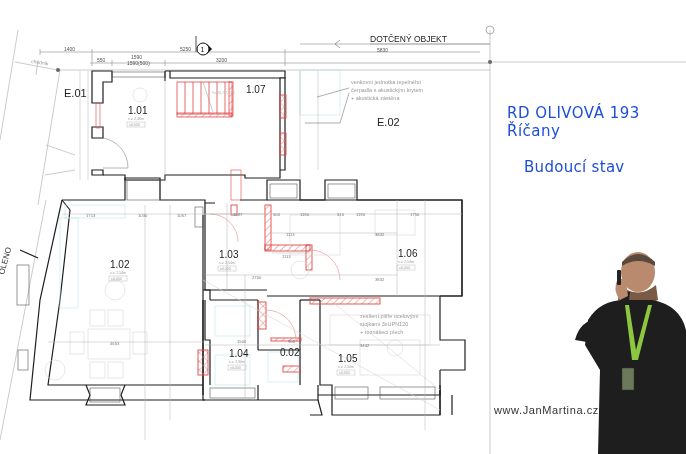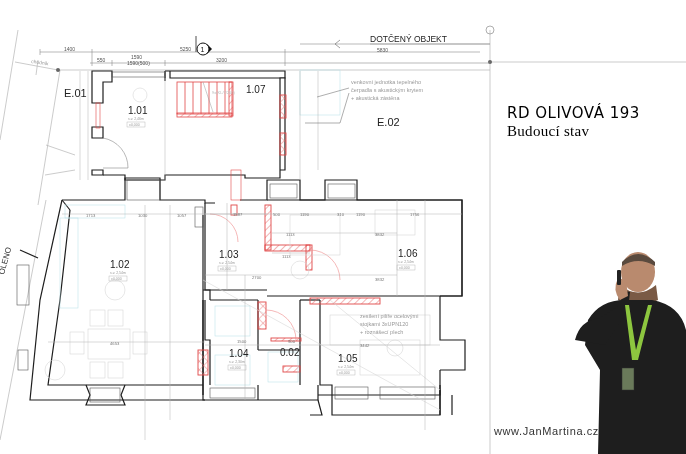--- a/index.html
+++ b/index.html
@@ -1,24 +1,24 @@
 <!DOCTYPE html>
 <html><head>
 <meta charset="utf-8">
 <style>
   html, body { margin:0; padding:0; background:#ffffff; }
   body { width:686px; height:454px; position:relative; overflow:hidden; font-family:"DejaVu Sans", sans-serif; }
   #plan { position:absolute; left:0; top:0; width:686px; height:454px; }
-  .title-block { position:absolute; left:507px; top:104px; color:#000000; }
+  .title-block { position:absolute; left:507px; top:104px; color:#1d4ed8; }
   .t-project { font-size:15px; letter-spacing:0.5px; line-height:18px; margin:0; font-weight:normal; }
   .t-city { font-size:15px; letter-spacing:0.5px; line-height:18px; margin:0 0 18px 0; font-weight:normal; }
   .t-heading { font-size:15px; letter-spacing:0.3px; line-height:19px; margin:0; }
-  .t-sub { font-size:15px; letter-spacing:0.3px; line-height:19px; margin:0;font-family:Liberation Serif, serif; }
+  .t-sub { font-size:15px; letter-spacing:0.3px; line-height:19px; margin:17px; }
   .t-floor { font-size:11px; letter-spacing:0.2px; line-height:16px; margin:0; }
-  .website { position:absolute; left:494px; top:425px; font-family:"Liberation Sans", sans-serif; font-size:11px; letter-spacing:0.6px; color:#333; text-decoration:none; }
+  .website { position:absolute; left:494px; top:404px; font-family:"Liberation Sans", sans-serif; font-size:11px; letter-spacing:0.6px; color:#333; text-decoration:none; }
   .svgtxt { font-family:"Liberation Sans", sans-serif; }
 </style>
 </head>
 <body>
 
 <svg id="plan" viewBox="0 0 686 454" xmlns="http://www.w3.org/2000/svg">
   <defs>
     <pattern id="hatch" width="5" height="5" patternUnits="userSpaceOnUse" patternTransform="rotate(45)">
       <line x1="0" y1="0" x2="0" y2="5" stroke="#e56a6a" stroke-width="1"></line>
     </pattern>
@@ -315,16 +315,17 @@
     <path d="M575,340 Q580,320 600,318 L620,305 L622,290 L630,292 L628,310 L605,345 Z" fill="#1e1e1e"></path>
     <path d="M618,278 Q612,290 620,300 L628,296 L626,280 Z" fill="#b98a6e"></path>
     <rect x="617" y="270" width="4" height="15" fill="#222" rx="1"></rect>
     <path d="M625,305 L632,360 L638,360 L652,305 L648,305 L636,350 L629,305 Z" fill="#8dc63f"></path>
     <rect x="622" y="368" width="12" height="22" fill="#6a7a5a" stroke="#333" stroke-width="0.5"></rect>
   </g>
 </svg>
 
 <div class="title-block">
   <p class="t-project">RD OLIVOVÁ 193</p>
+  <p class="t-city">Říčany</p>
   <p class="t-sub">Budoucí stav</p>
 </div>
 
 <a class="website">www.JanMartina.cz</a>
 
 </body></html>

